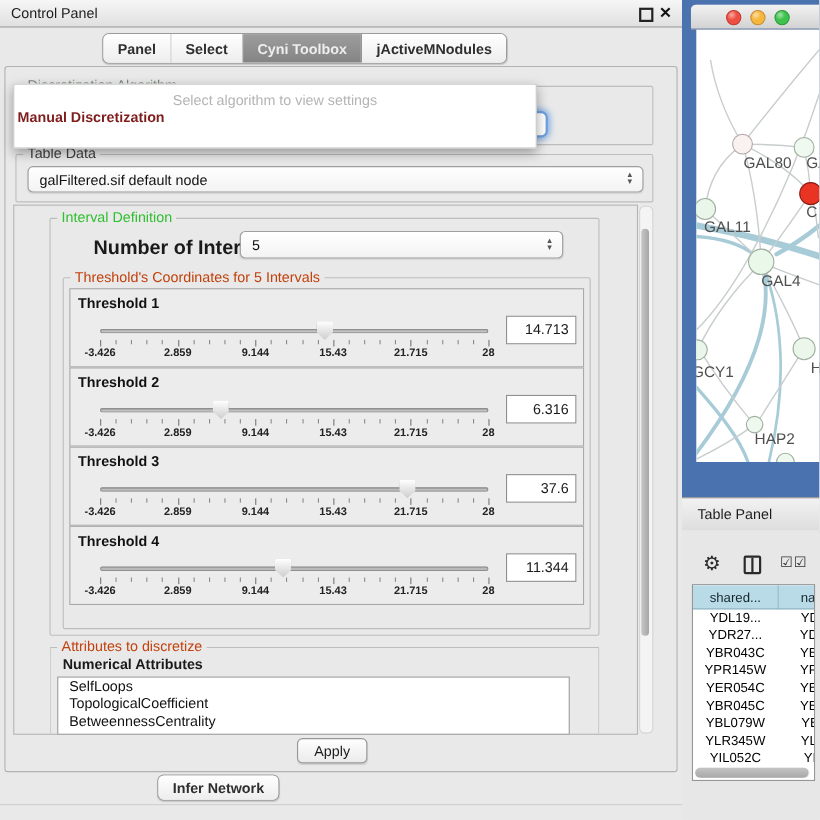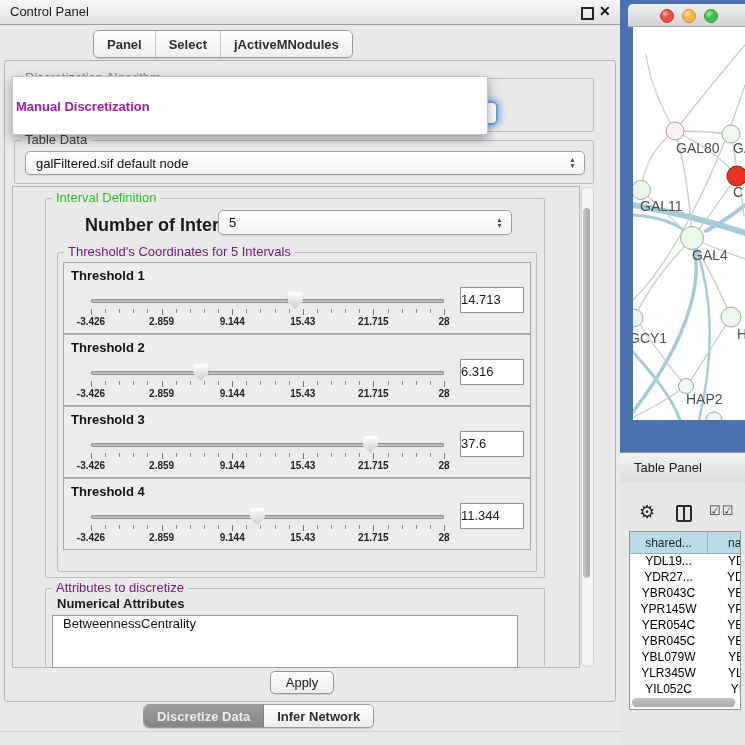--- a/index.html
+++ b/index.html
@@ -26,37 +26,37 @@
   #bottom-tab-bar{left:143px;top:704px;height:22px}
 
   #outer-panel{left:4px;top:60px;width:610px;height:640px;border:1px solid #b2b2b2;border-radius:3px;
                background:#e9e9e9}
   #dock-bottom-line{left:0;top:731px;width:620px;height:1px;background:#cfcfcf}
 
   
   .group{position:absolute;border:1px solid #bdbdbd;border-radius:2px}
   .gtitle{position:absolute;top:-8px;left:6px;background:#e9e9e9;padding:0 4px;font-size:13px;line-height:14px}
   .g-green{color:#2fbf2f}
-  .g-blue{color:#701a75}
+  .g-blue{color:#c2410c}
   .g-gray{color:#404040}
   .g-dim{color:#7a877a}
 
   
   .combo{position:absolute;background:linear-gradient(#ffffff,#f3f3f3);border:1px solid #9f9f9f;
          border-radius:5px;box-shadow:inset 0 1px 0 #fff, 0 1px 1px rgba(0,0,0,.08)}
   .combo .cval{position:absolute;left:10px;top:0;bottom:0;display:flex;align-items:center;font-size:13px;color:#111}
   .stepper{position:absolute;right:8px;top:50%;transform:translateY(-50%);display:flex;flex-direction:column;
            line-height:6px;font-size:7px;color:#555;text-align:center}
   .combo-focus{border:2px solid #6fa0dd;box-shadow:0 0 6px 2px rgba(104,157,227,.8);border-radius:6px;background:#fff}
 
   
   #algo-popup{left:12px;top:76px;width:474px;height:57px;background:#fff;border:1px solid #c6c6c6;
               box-shadow:0 4px 10px rgba(0,0,0,.35);z-index:50}
   #algo-popup .hint{position:absolute;left:0;right:0;top:6px;text-align:center;color:#b4b4b4;font-size:13px}
-  #algo-popup .item{position:absolute;left:3px;right:3px;height:15px;font-size:13px;color:#a21caf;padding-left:0}
+  #algo-popup .item{position:absolute;left:3px;right:3px;height:15px;font-size:13px;color:#7f1d1d;padding-left:0}
   #algo-popup .item.b{font-weight:bold}
 
   
   #scroll-viewport{left:12px;top:186px;width:566px;height:480px;border:1px solid #b5b5b5;background:#e9e9e9}
   .vsb{position:absolute;background:#f4f4f4;border:1px solid #d4d4d4;border-radius:5px}
   .vsb .vthumb{position:absolute;left:1px;width:7px;background:linear-gradient(90deg,#c6c6c6,#a6a6a6);border-radius:4px}
   #main-vsb{left:581px;top:187px;width:11px;height:478px}
   #list-vsb{left:464px;top:3px;width:12px;height:45px;border:none;background:#ededed}
 
   
@@ -69,21 +69,21 @@
   .trackwrap{position:absolute;left:27px;top:30px;width:353px;height:34px}
   .track{position:absolute;left:0;right:0;top:6px;height:4px;border-radius:3px;
          background:linear-gradient(#9b9b9b,#dedede);box-shadow:inset 0 0 0 1px #8f8f8f}
   .thumb{position:absolute;top:-1px;width:15px;height:17px;background:linear-gradient(#ffffff,#cdcdcd);
          clip-path:polygon(8% 0%,92% 0%,100% 12%,100% 58%,50% 100%,0% 58%,0% 12%);
          filter:drop-shadow(0 1px 1px rgba(0,0,0,.4))}
   .tick{position:absolute;top:16px;width:1px;height:4px;background:#8a8a8a}
   .tick.major{height:6px;background:#777}
   .ticklab{position:absolute;top:23px;transform:translateX(-50%);font-size:10px;font-weight:bold;color:#222;white-space:nowrap}
   .tval{position:absolute;right:6px;top:24px;width:56px;height:24px;background:#fff;border:1px solid #8f8f8f;
-        font-size:13px;text-align:left;line-height:24px;padding-right:6px;box-sizing:content-box}
+        font-size:13px;text-align:right;line-height:24px;padding-right:6px;box-sizing:content-box}
 
   
   #attr-subtitle{left:57px;top:596px;font-weight:bold;font-size:13px}
   #attr-list{left:52px;top:615px;width:464px;height:51px;background:#fff;border:1px solid #9a9a9a;overflow:hidden}
   #attr-list .li{height:16px;line-height:16px;padding-left:10px;font-size:13px;color:#111}
 
   #apply-btn{left:270px;top:671px;width:62px;height:21px;border:1px solid #979797;border-radius:5px;
              background:linear-gradient(#fefefe,#ebebeb);font-size:13px;display:flex;align-items:center;
              justify-content:center;box-shadow:0 1px 1px rgba(0,0,0,.12)}
 
@@ -124,35 +124,39 @@
   <div class="abs" id="close-btn">✕</div>
 </div>
 
 <div class="abs seg-bar" id="top-tab-bar">
     <div class="tab">
       <span>Panel</span>
     </div>
     <div class="tab">
       <span>Select</span>
     </div>
+    <div class="tab sel">
+      <span>Cyni Toolbox</span>
+    </div>
     <div class="tab">
       <span>jActiveMNodules</span>
     </div>
   </div>
 
 <div class="abs" id="outer-panel"></div>
 
 <div class="group" id="algo-group" style="left:14px;top:78px;width:578px;height:52px">
   <span class="gtitle g-dim">Discretization Algorithm</span>
 </div>
 <div class="abs combo combo-focus" style="left:24px;top:101px;width:470px;height:20px">
   <span class="stepper">▲<br>▼</span>
 </div>
 
 <div class="abs" id="algo-popup">
+  <div class="hint">Select algorithm to view settings</div>
   <div class="item b" style="top:22px">Manual Discretization</div>
 </div>
 
 <div class="group" style="left:14px;top:140px;width:578px;height:42px">
   <span class="gtitle g-gray">Table Data</span>
 </div>
 <div class="abs combo" style="left:25px;top:151px;width:558px;height:22px">
   <span class="cval">galFiltered.sif default node</span>
   <span class="stepper">▲<br>▼</span>
 </div>
@@ -335,32 +339,31 @@
       <div class="tval">11.344</div>
     </div>
   </div>
 
 <div class="group" style="left:45px;top:588px;width:498px;height:78px;border-bottom:none">
   <span class="gtitle g-blue">Attributes to discretize</span>
 </div>
 <div class="abs" id="attr-subtitle">Numerical Attributes</div>
 <div class="abs" id="attr-list">
 
+<div class="li">SelfLoops</div>
+    <div class="li">TopologicalCoefficient</div>
     <div class="li">BetweennessCentrality</div>
     <div class="vsb" id="list-vsb">
     
   </div>
   </div>
 
 <div class="abs" id="apply-btn">Apply</div>
 
 <div class="abs seg-bar" id="bottom-tab-bar">
-    <div class="tab sel">
-      <span>Discretize Data</span>
-    </div>
     <div class="tab">
       <span>Infer Network</span>
     </div>
   </div>
 <div class="abs" id="dock-bottom-line"></div>
 
 <div class="abs" id="net-frame">
   <div id="net-titlebar">
       <div class="tl" style="left: 32px; background: radial-gradient(circle at 35% 30%, rgba(255, 255, 255, 0.533), transparent 40%), rgb(238, 79, 66); border: 1px solid rgb(194, 58, 48);"></div>
       <div class="tl" style="left: 54px; background: radial-gradient(circle at 35% 30%, rgba(255, 255, 255, 0.533), transparent 40%), rgb(246, 183, 62); border: 1px solid rgb(203, 142, 45);"></div>

